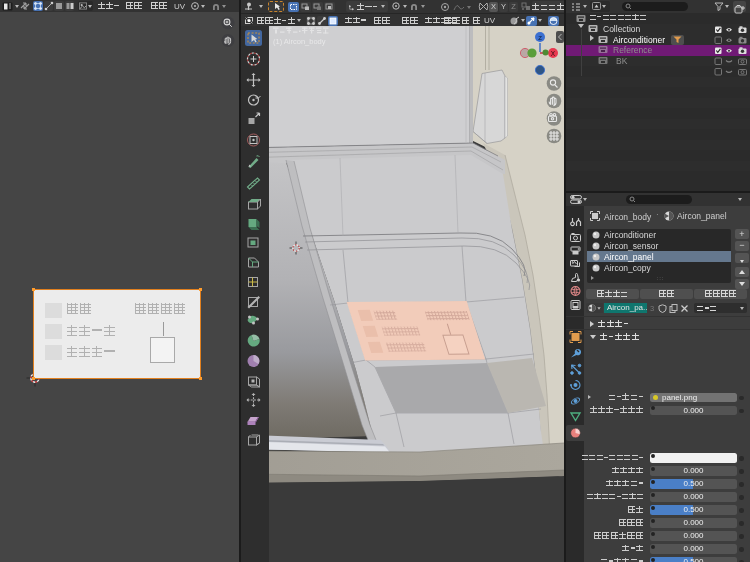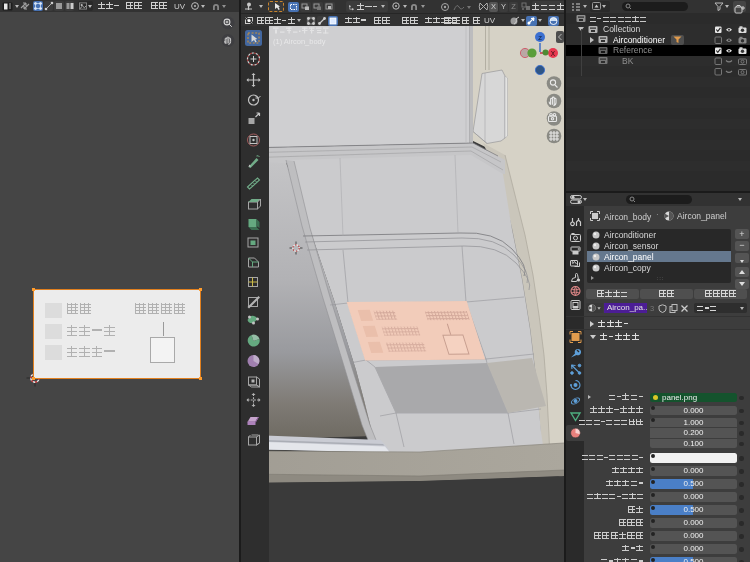--- a/index.html
+++ b/index.html
@@ -10,21 +10,21 @@
 .jp i{display:block;flex:none}
 .c{width:.86em;height:.86em;margin-right:.14em;background:repeating-linear-gradient(0deg,currentColor 0 1px,transparent 1px 3.1px),repeating-linear-gradient(90deg,currentColor 0 1px,transparent 1px 3.9px)}
 .c2{width:.8em;height:.82em;margin-right:.16em;background:repeating-linear-gradient(0deg,currentColor 0 1px,transparent 1px 3.9px),linear-gradient(90deg,transparent 42%,currentColor 42% 54%,transparent 54%)}
 .bar{width:.8em;height:.13em;margin-right:.16em;background:currentColor}
 
 .hdr{background:#323232;display:flex;align-items:center}
 .btn{background:#3b3b3b;border-radius:2px}
 .blue{background:#4772b3}
 .caret{width:0;height:0;border-left:2.6px solid transparent;border-right:2.6px solid transparent;border-top:3.4px solid #b8b8b8;display:inline-block}
 
-.orow{position:relative;height:10.5px;display:flex;align-items:center;font-size:8.5px}
+.orow{position:relative;height:10.5px;display:flex;align-items:flex-start;font-size:8.5px}
 
 .plabel{position:absolute;right:107px;font-size:8.5px;color:#cccccc;white-space:nowrap;display:inline-flex}
 .pfield{position:absolute;left:84px;width:87px;height:9.5px;background:#545454;border-radius:2.5px;font-size:8px;color:#f1f1f1;text-align:center;line-height:9.5px}
 .pdot{position:absolute;left:85px;width:4px;height:4px;border-radius:50%;background:#969696;border:2px solid #232323;z-index:2}
 .ddot{position:absolute;left:173px;width:4.5px;height:4.5px;border-radius:50%;background:#2a2a2a}
 </style></head>
 <body>
 <div id="root">
 
 <div class="abs" id="uved" style="left:0;top:0;width:239px;height:562px;background:#454545">
@@ -634,35 +634,35 @@
             <rect x="2" y="2.5" width="6" height="1.2" fill="#303030"></rect>
             <rect x="3" y="5" width="4" height="2" fill="#303030"></rect>
           </svg>
       <span style="margin-left:5px;color:#ffffff">Airconditioner</span>
       <span style="margin-left:6px;width:13px;height:10px;background:#4e4e4e;border-radius:2px;display:inline-flex;align-items:center;justify-content:center">
         <svg width="9" height="8" viewBox="0 0 9 8">
               <path d="M0.5,0.5 h8 l-3,3 v3.5 l-2,-1 v-2.5 Z" fill="#e09b4d"></path>
             </svg>
       </span>
     </div>
-    <div class="orow" style="background:#000000;color:#8f8f8f">
+    <div class="orow" style="background:#701a75;color:#8f8f8f">
       <svg style="margin-left:32px;opacity:.55" width="10" height="9" viewBox="0 0 10 9">
             <rect x="0.5" y="1" width="9" height="7" rx="1" fill="#b5b5b5"></rect>
             <rect x="2" y="2.5" width="6" height="1.2" fill="#2b2b2b"></rect>
             <rect x="3" y="5" width="4" height="2" fill="#2b2b2b"></rect>
           </svg>
       <span style="margin-left:5px">Reference</span>
     </div>
     <div class="orow" style="background:#2d2d2d;color:#8f8f8f">
       <svg style="margin-left:32px;opacity:.55" width="10" height="9" viewBox="0 0 10 9">
             <rect x="0.5" y="1" width="9" height="7" rx="1" fill="#b5b5b5"></rect>
             <rect x="2" y="2.5" width="6" height="1.2" fill="#303030"></rect>
             <rect x="3" y="5" width="4" height="2" fill="#303030"></rect>
           </svg>
-      <span style="margin-left:14px">BK</span>
+      <span style="margin-left:8px">BK</span>
     </div>
     <div class="orow" style="background:#2b2b2b"></div>
         <div class="orow" style="background:#2d2d2d"></div>
     <div class="orow" style="background:#2b2b2b"></div>
         <div class="orow" style="background:#2d2d2d"></div>
     <div class="orow" style="background:#2b2b2b"></div>
         <div class="orow" style="background:#2d2d2d"></div>
     <div class="orow" style="background:#2b2b2b"></div>
         <div class="orow" style="background:#2d2d2d"></div>
     <div class="orow" style="background:#2b2b2b"></div>
@@ -874,21 +874,21 @@
   </div>
 
   <div class="abs" style="left:20px;top:110px;width:161px;height:10px">
     <div class="abs" style="left:0;width:17px;height:10px;background:#393939;border-radius:2px 0 0 2px;display:flex;align-items:center;justify-content:center;gap:1px">
       <svg width="8" height="8" viewBox="0 0 10 10">
             <circle cx="5" cy="5" r="4.5" fill="#d8d8d8"></circle>
             <path d="M5,0.5 A4.5,4.5 0 0 1 5,9.5 Z M5,5 L1,2.8 A4.5,4.5 0 0 0 1,7.2 Z" fill="#555"></path>
           </svg>
           <span class="caret" style="transform:scale(.8)"></span>
     </div>
-    <div class="abs" style="left:18px;width:43px;height:10px;background:#4c1d95;border-radius:0;color:#e5e5e5;font-size:8px;line-height:10px;padding-left:3px;overflow:hidden">Aircon_pa..</div>
+    <div class="abs" style="left:18px;width:43px;height:10px;background:#0f766e;border-radius:0;color:#e5e5e5;font-size:8px;line-height:10px;padding-left:3px;overflow:hidden">Aircon_pa..</div>
     <span class="abs" style="left:64px;top:1px;font-size:7.5px;color:#777">3</span>
     <svg class="abs" style="left:72px;top:0.5px" width="9" height="9" viewBox="0 0 9 9">
           <path d="M4.5,0.8 L8,2 V5 Q8,7.5 4.5,8.5 Q1,7.5 1,5 V2 Z" fill="none" stroke="#bbb" stroke-width="1"></path>
         </svg>
     <svg class="abs" style="left:83px;top:0.5px" width="9" height="9" viewBox="0 0 9 9">
           <rect x="1" y="2.5" width="5" height="6" fill="none" stroke="#bbb"></rect>
           <rect x="3" y="0.5" width="5" height="6" fill="#3d3d3d" stroke="#bbb"></rect>
         </svg>
     <svg class="abs" style="left:94px;top:0.5px" width="9" height="9" viewBox="0 0 9 9">
           <path d="M1.5,1.5 L7.5,7.5 M7.5,1.5 L1.5,7.5" stroke="#ccc" stroke-width="1.3"></path>
@@ -927,60 +927,40 @@
 
   <div class="abs" style="top:199.5px;width:100%;height:10px">
     <span class="abs" style="left:22px;top:2px;width:0;height:0;border-top:2.8px solid transparent;border-bottom:2.8px solid transparent;border-left:3.6px solid #bbb"></span>
     <span class="plabel jp" style="top:0.5px">
           <i class="c2"></i>
           <i class="bar" style="width:.5em"></i>
           <i class="c2"></i>
           <i class="c2"></i>
           <i class="bar" style="width:.5em;margin-right:0"></i>
         </span>
-    <div class="pfield" style="background:#14532d;text-align:right;display:flex;align-items:center">
+    <div class="pfield" style="background:#737373;text-align:right;display:flex;align-items:center">
           <span style="width:5px;height:5px;border-radius:50%;background:#d8c827;margin:0 4px 0 3px"></span>
           <span style="font-size:8px;color:#eee">panel.png</span>
         </div>
         <span class="ddot" style="top:3px"></span>
   </div>
   <div class="abs" style="top:212.5px;width:100%;height:10px">
     <span class="plabel jp" style="top:0.5px">
           <i class="c2"></i>
           <i class="c2"></i>
           <i class="c2"></i>
           <i class="bar" style="width:.5em"></i>
           <i class="c2"></i>
           <i class="c2"></i>
           <i class="c2" style="margin-right:0"></i>
         </span>
     <span class="pdot" style="top:0.5px"></span>
         <div class="pfield">0.000</div>
         <span class="ddot" style="top:3px"></span>
   </div>
-  <div class="abs" style="top:224.5px;width:100%;height:32px">
-    <span class="plabel jp" style="top:1px;font-size:7.8px">
-          <i class="c2"></i>
-          <i class="c2"></i>
-          <i class="c2"></i>
-          <i class="bar" style="width:.5em"></i>
-          <i class="c2"></i>
-          <i class="c2"></i>
-          <i class="c2"></i>
-          <i class="c"></i>
-          <i class="c" style="margin-right:0"></i>
-        </span>
-    <span class="pdot" style="top:0.5px;background:#7a5fd0"></span>
-    <div class="pfield" style="border-radius:2.5px 2.5px 0 0">1.000</div>
-        <span class="ddot" style="top:3px"></span>
-    <div class="pfield" style="top:10.5px;border-radius:0">0.200</div>
-        <span class="ddot" style="top:13.5px"></span>
-    <div class="pfield" style="top:21px;border-radius:0 0 2.5px 2.5px">0.100</div>
-        <span class="ddot" style="top:24px"></span>
-  </div>
   <div class="abs" style="top:259.5px;width:100%;height:11px">
     <span class="plabel jp" style="top:1.5px;font-size:7.8px">
           <i class="c2"></i>
           <i class="c2"></i>
           <i class="c2"></i>
           <i class="bar" style="width:.5em"></i>
           <i class="c2"></i>
           <i class="c2"></i>
           <i class="c2"></i>
           <i class="c2"></i>

